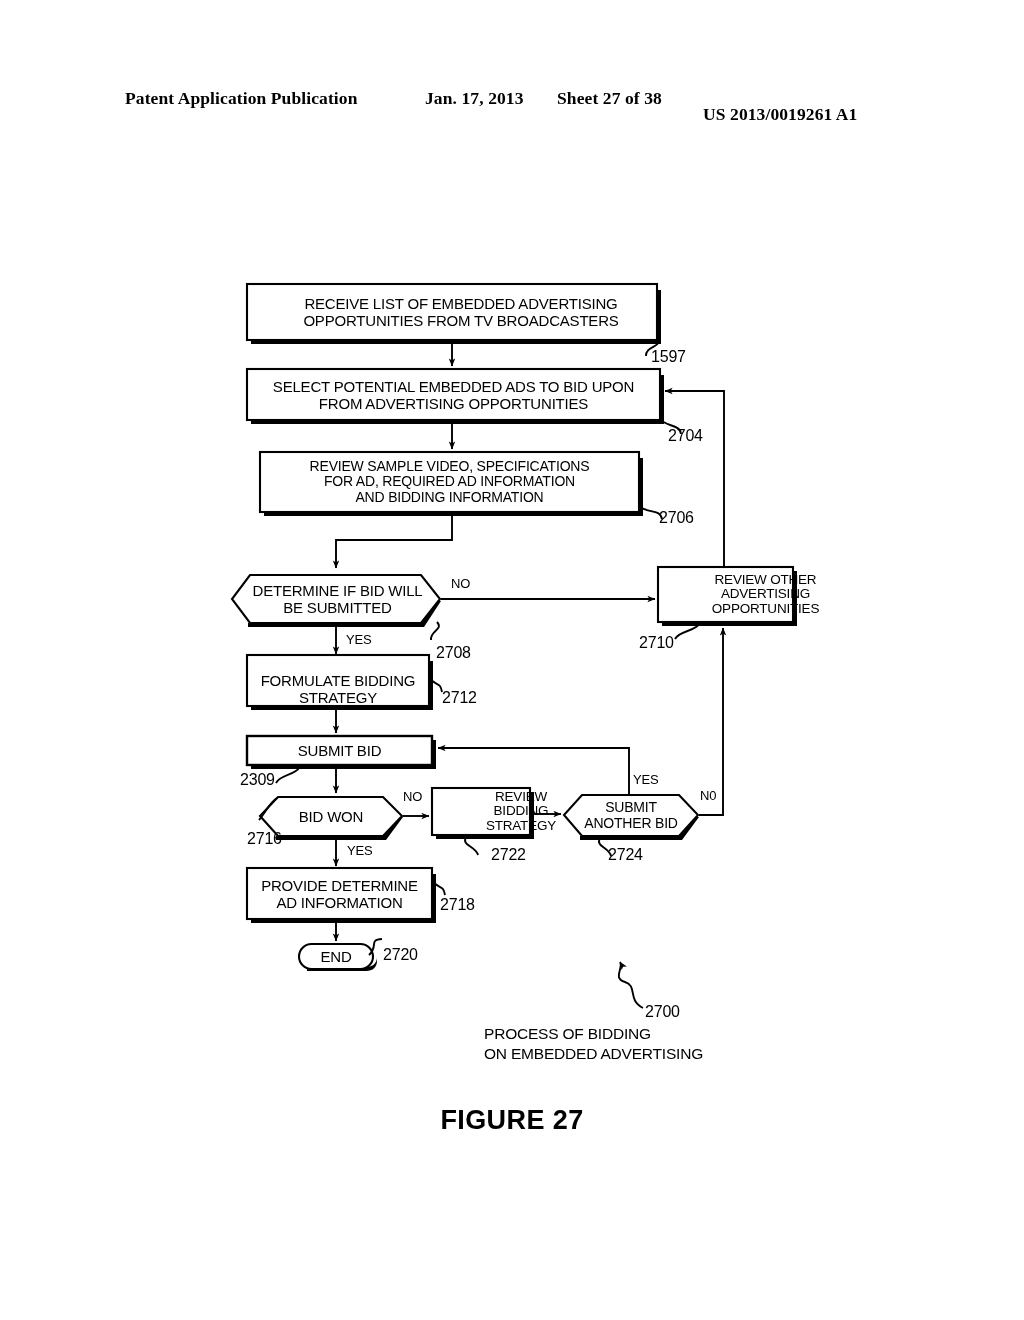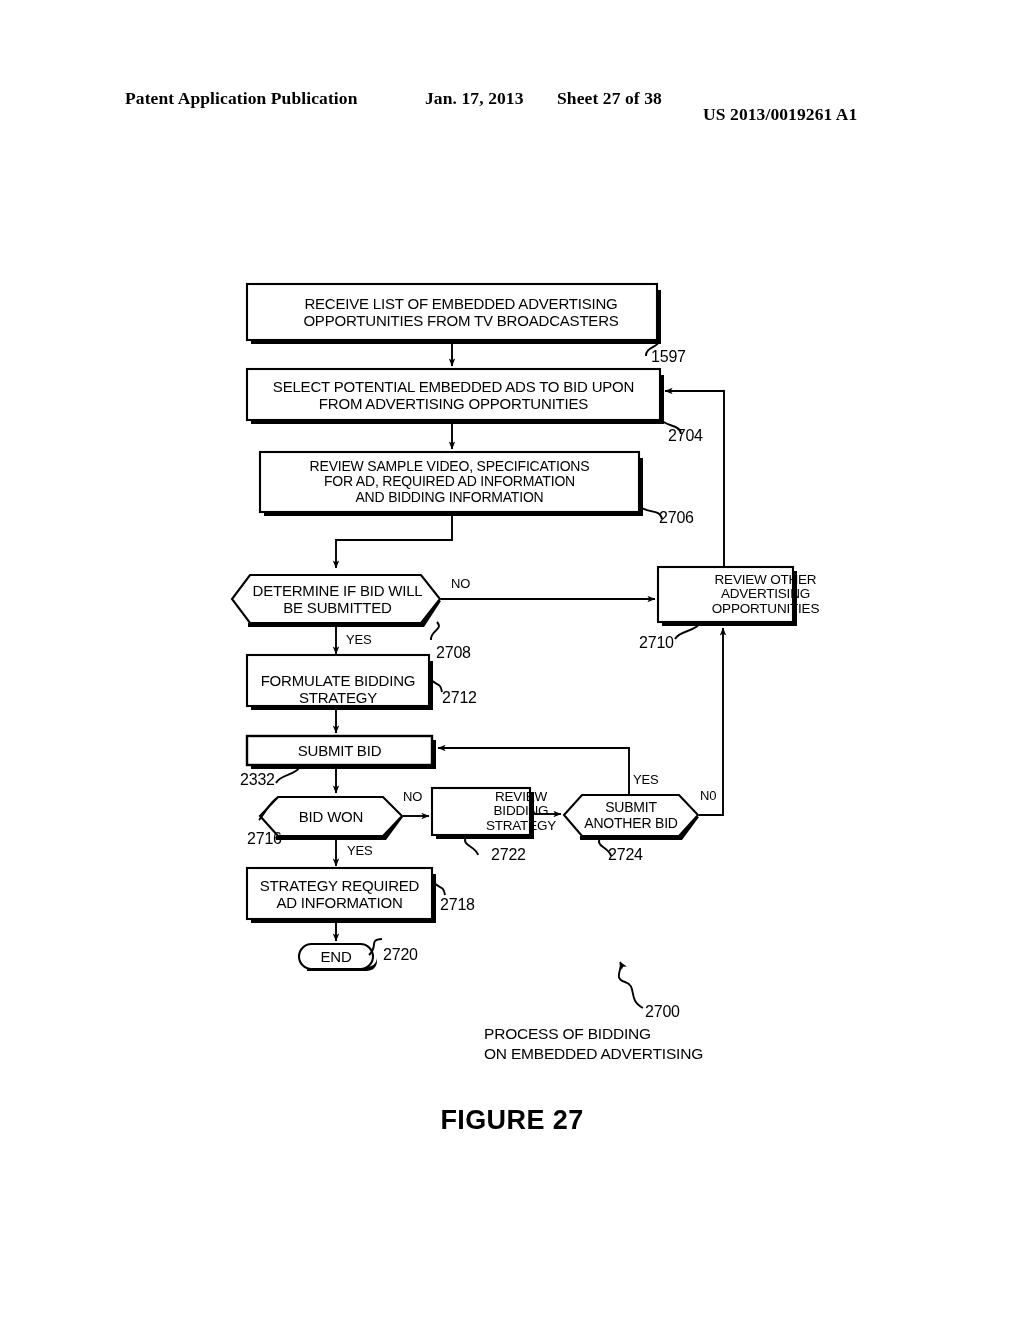--- a/index.html
+++ b/index.html
@@ -257,35 +257,35 @@
   <div>BIDDING</div>
   <div>STRATEGY</div>
 </div>
 
 <div class="node-text small" style="left:564px; top:795px; width:134px; height:41px;">
   <div>SUBMIT</div>
   <div>ANOTHER BID</div>
 </div>
 
 <div class="node-text" style="left:247px; top:868px; width:185px; height:51px;">
-  <div>STRATEGY REQUIRED</div>
+  <div>PROVIDE DETERMINE</div>
   <div>AD INFORMATION</div>
 </div>
 
 <div class="node-text" style="left:299px; top:944px; width:74px; height:25px;">
   <div>END</div>
 </div>
 
 <div class="ref-num" style="left:651px; top:348px;">1597</div>
 <div class="ref-num" style="left:668px; top:427px;">2704</div>
 <div class="ref-num" style="left:659px; top:509px;">2706</div>
 <div class="ref-num" style="left:436px; top:644px;">2708</div>
 <div class="ref-num" style="left:639px; top:634px;">2710</div>
 <div class="ref-num" style="left:442px; top:689px;">2712</div>
-<div class="ref-num" style="left:240px; top:771px;">2332</div>
+<div class="ref-num" style="left:240px; top:771px;">2309</div>
 <div class="ref-num" style="left:247px; top:830px;">2716</div>
 <div class="ref-num" style="left:440px; top:896px;">2718</div>
 <div class="ref-num" style="left:383px; top:946px;">2720</div>
 <div class="ref-num" style="left:491px; top:846px;">2722</div>
 <div class="ref-num" style="left:608px; top:846px;">2724</div>
 <div class="ref-num" style="left:645px; top:1003px;">2700</div>
 
 <div class="edge-label" style="left:451px; top:576px;">NO</div>
 <div class="edge-label" style="left:346px; top:632px;">YES</div>
 <div class="edge-label" style="left:403px; top:789px;">NO</div>

